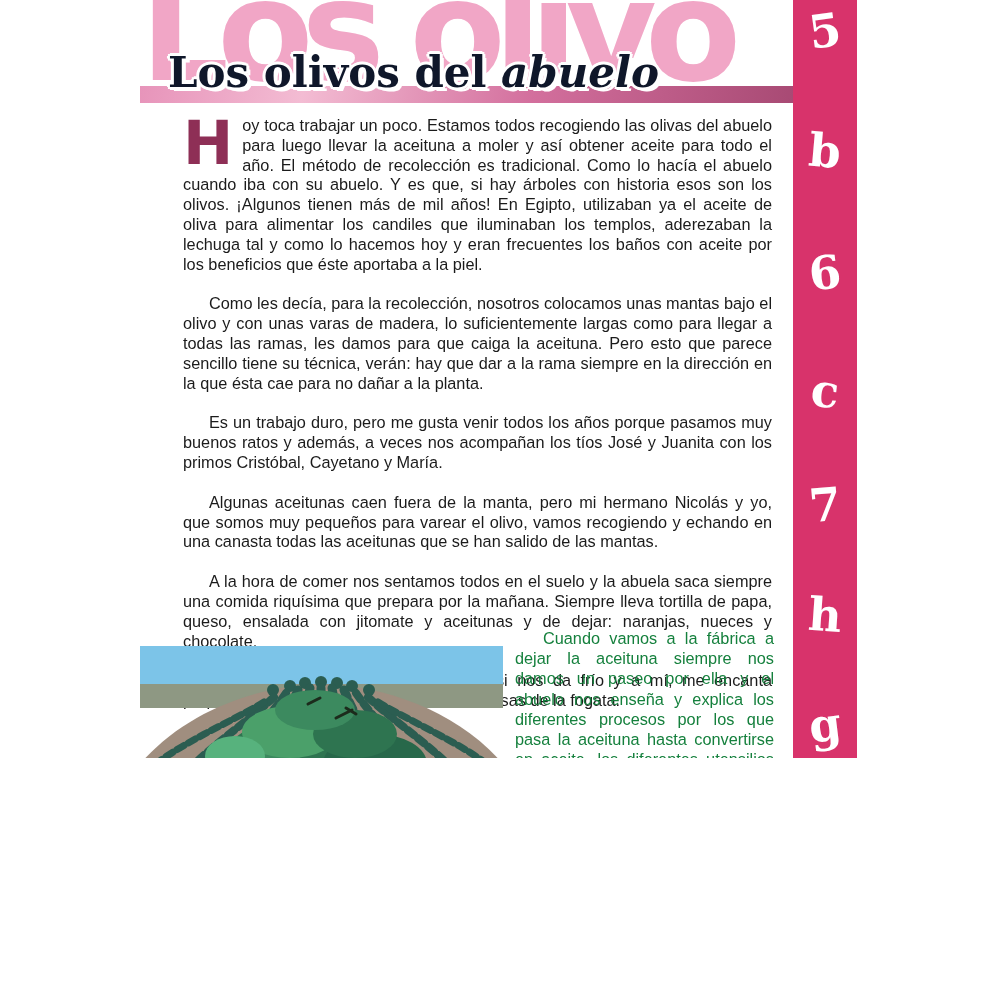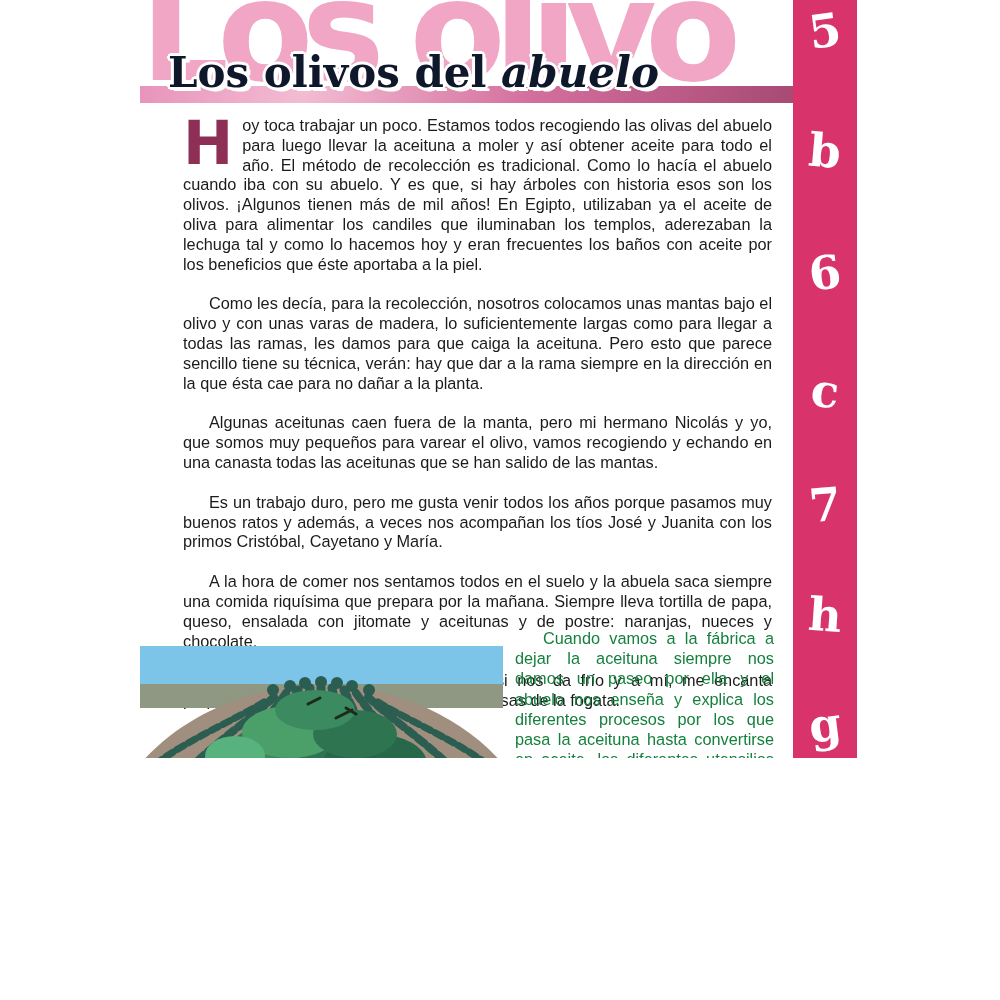--- a/index.html
+++ b/index.html
@@ -63,23 +63,23 @@
 
   <div class="giant-clip">
     <div class="giant-text">Los olivo</div>
   </div>
   <div class="band"></div>
   <div class="title"><span>Los olivos del </span><span class="ital">abuelo</span></div>
 
   <div class="article">
     <p class="para"><span class="dropcap">H</span><span>oy toca trabajar un poco. Estamos todos recogiendo las olivas del abuelo para luego llevar la aceituna a moler y así obtener aceite para todo el año. El método de recolección es tradicional. Como lo hacía el abuelo cuando iba con su abuelo. Y es que, si hay árboles con historia esos son los olivos. ¡Algunos tienen más de mil años! En Egipto, utilizaban ya el aceite de oliva para alimentar los candiles que iluminaban los templos, aderezaban la lechuga tal y como lo hacemos hoy y eran frecuentes los baños con aceite por los beneficios que éste aportaba a la piel.</span></p>
     <p class="para indent">Como les decía, para la recolección, nosotros colocamos unas mantas bajo el olivo y con unas varas de madera, lo suficientemente largas como para llegar a todas las ramas, les damos para que caiga la aceituna. Pero esto que parece sencillo tiene su técnica, verán: hay que dar a la rama siempre en la dirección en la que ésta cae para no dañar a la planta.</p>
+    <p class="para indent">Es un trabajo duro, pero me gusta venir todos los años porque pasamos muy buenos ratos y además, a veces nos acompañan los tíos José y Juanita con los primos Cristóbal, Cayetano y María.</p>
     <p class="para indent">Algunas aceitunas caen fuera de la manta, pero mi hermano Nicolás y yo, que somos muy pequeños para varear el olivo, vamos recogiendo y echando en una canasta todas las aceitunas que se han salido de las mantas.</p>
-    <p class="para indent">Es un trabajo duro, pero me gusta venir todos los años porque pasamos muy buenos ratos y además, a veces nos acompañan los tíos José y Juanita con los primos Cristóbal, Cayetano y María.</p>
-    <p class="para indent">A la hora de comer nos sentamos todos en el suelo y la abuela saca siempre una comida riquísima que prepara por la mañana. Siempre lleva tortilla de papa, queso, ensalada con jitomate y aceitunas y de postre: naranjas, nueces y chocolate.</p>
+    <p class="para indent">A la hora de comer nos sentamos todos en el suelo y la abuela saca siempre una comida riquísima que prepara por la mañana. Siempre lleva tortilla de papa, queso, ensalada con jitomate y aceitunas y de dejar: naranjas, nueces y chocolate.</p>
     <p class="para indent">El abuelo prepara una hoguera por si nos da frío y a mí, me encanta prepararme allí mismo un chorizo en las brasas de la fogata.</p>
   </div>
 
   <div class="wrap-col">
     <p>Cuando vamos a la fábrica a dejar la aceituna siempre nos damos un paseo por ella y el abuelo nos enseña y explica los diferentes procesos por los que pasa la aceituna hasta convertirse en aceite, los diferentes utensilios que se emplean para ello, los gigantescos barriles en los que se almacena... Siempre nos paramos a saludar a nuestro amigo Alberto, que trabaja allí, y él, siempre nos trae un botecito vacío para que lo acerquemos al tubo por el que sale el aceite, lo llenemos y lo probemos.</p>
   </div>
 
   <div class="illus">
     <svg width="363" height="354" viewBox="0 0 363 354" xmlns="http://www.w3.org/2000/svg">
 

